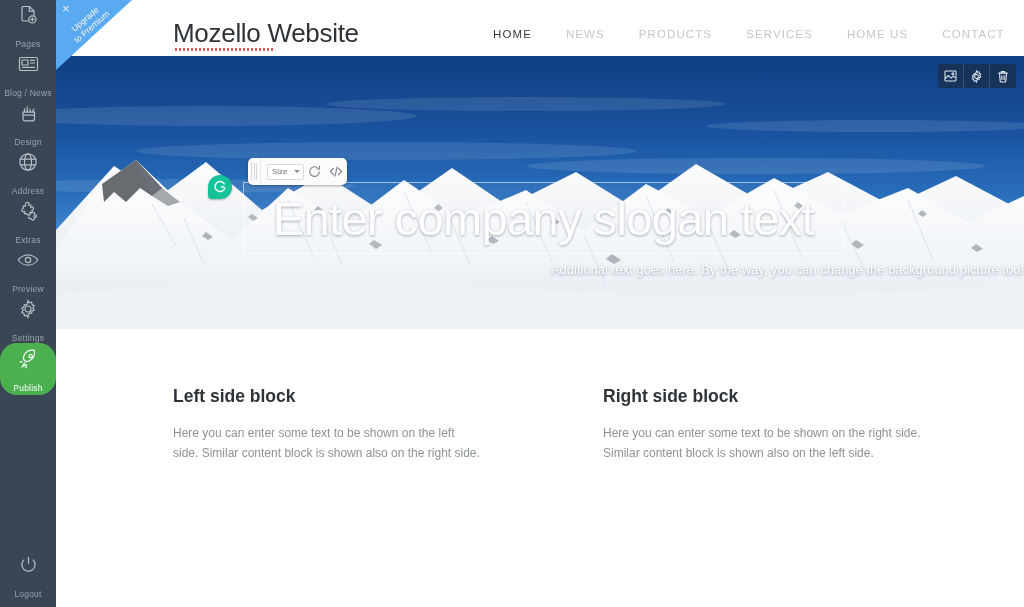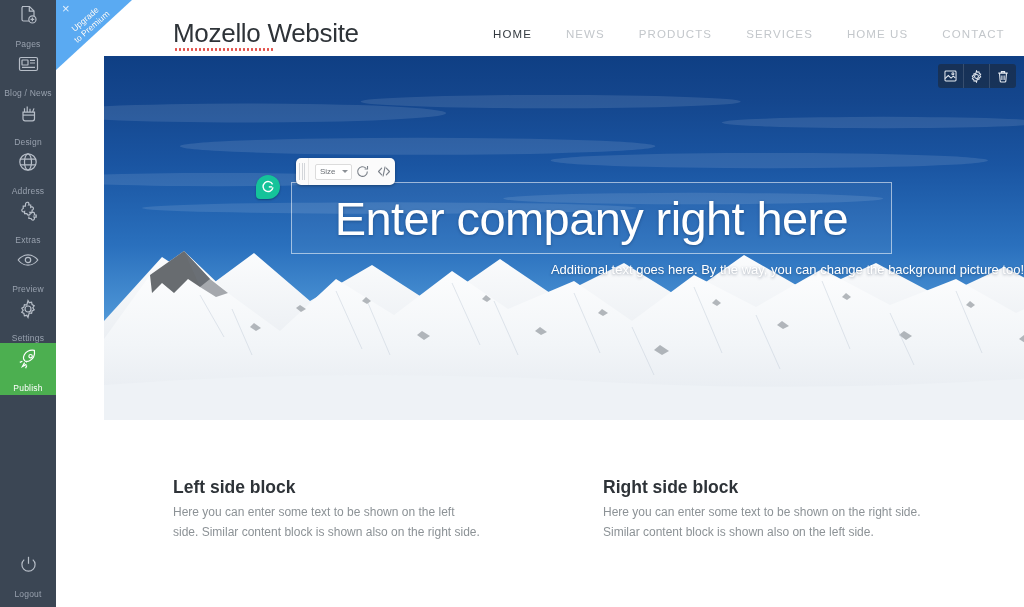--- a/index.html
+++ b/index.html
@@ -30,20 +30,21 @@
     padding-top: 3px;
   }
   .side-item .ic { height: 22px; display:flex; align-items:center; justify-content:center; }
   .side-item .lbl {
     font-size: 8.5px; letter-spacing: .2px;
     margin-top: 13px; color: #98a1ae; white-space: nowrap;
   }
   .side-item.publish {
     background: #4caf50; color: #fff;
     height: 52px;
+    border-radius: 17px;
   }
   .side-item.publish .lbl { color: #ffffff; }
   .side-spacer { flex: 1 1 auto; }
   .side-item.logout { margin-bottom: 8px; }
   svg.sico { display: block; }
 
   
   .ribbon {
     position: absolute; left: 56px; top: 0;
     width: 76px; height: 70px;
@@ -111,25 +112,24 @@
     font-size: 11.5px; letter-spacing: 1.1px;
     color: #c3c7cb; text-decoration: none;
     padding: 0 17px; cursor: pointer;
     white-space: nowrap;
   }
   .nav a.active { color: #333a40; }
 
   
   .hero {
     position: relative;
-    height: 364px;
+    height: 273px;
     overflow: hidden;
     background: linear-gradient(180deg, #0f3f84 0%, #14468d 12%, #1a55a2 30%,
                                 #2a70bd 52%, #4a92d4 70%, #7fb6e4 84%, #a8cfee 94%, #bcd9f0 100%);
-    margin-left: 48px;
   }
   .clouds { position: absolute; inset: 0; }
   .mountains { position: absolute; left: 0; right: 0; bottom: 0; height: 185px; }
 
   .img-tools {
     position: absolute; right: 8px; top: 8px;
     display: flex; gap: 0;
     background: rgba(28,40,58,.62);
     border-radius: 3px; z-index: 12;
   }
@@ -220,21 +220,21 @@
   .content {
     position: relative;
     background: #fff;
     padding: 57px 0 0 0;
     display: flex;
   }
   .block { width: 50%; padding-left: 117px; padding-right: 58px; }
   .block:nth-child(2) { padding-left: 63px; padding-right: 84px; }
   .block h3 {
     font-size: 17.5px; font-weight: bold;
-    color: #2e3338; margin-bottom: 4px;
+    color: #2e3338; margin-bottom: 16px;
     cursor: text;
   }
   .block p {
     font-size: 12px; line-height: 20px;
     color: #8c9296; cursor: text;
   }
 </style>
 </head>
 <body>
 
@@ -468,21 +468,21 @@
         <div class="tb-icon">
           <svg width="14" height="13" viewBox="0 0 15 14" fill="none" stroke="#7b8189" stroke-width="1.2" stroke-linecap="round" stroke-linejoin="round">
             <path d="M5 3.4L1.6 7 5 10.6"></path>
             <path d="M10 3.4L13.4 7 10 10.6"></path>
             <path d="M8.6 2.1L6.5 11.9"></path>
           </svg>
         </div>
       </div>
 
       <div class="slogan-box">
-        <div class="slogan">Enter company right here</div>
+        <div class="slogan">Enter company slogan text</div>
       </div>
 
       <div class="subtext">Additional text goes here. By the way, you can change the background picture too!</div>
     </div>
 
     <div class="content">
       <div class="block">
         <h3>Left side block</h3>
         <p>Here you can enter some text to be shown on the left side. Similar content block is shown also on the right side.</p>
       </div>

